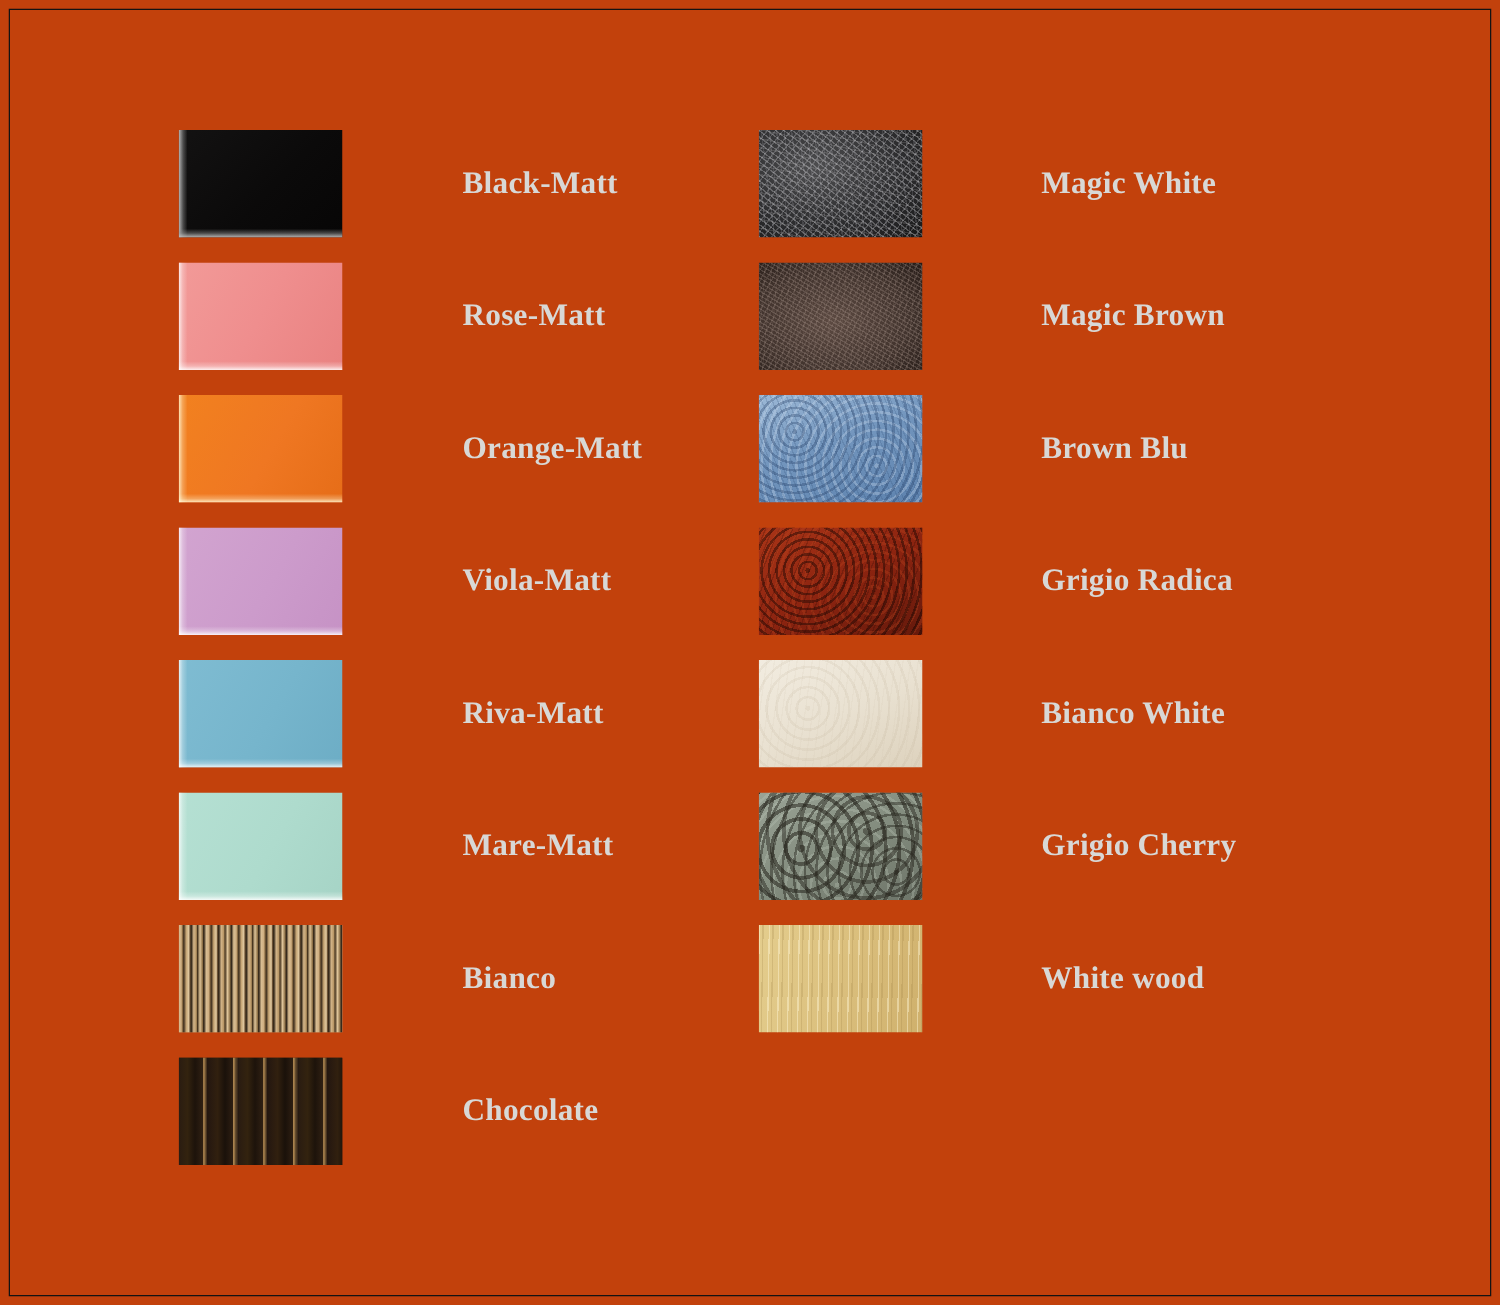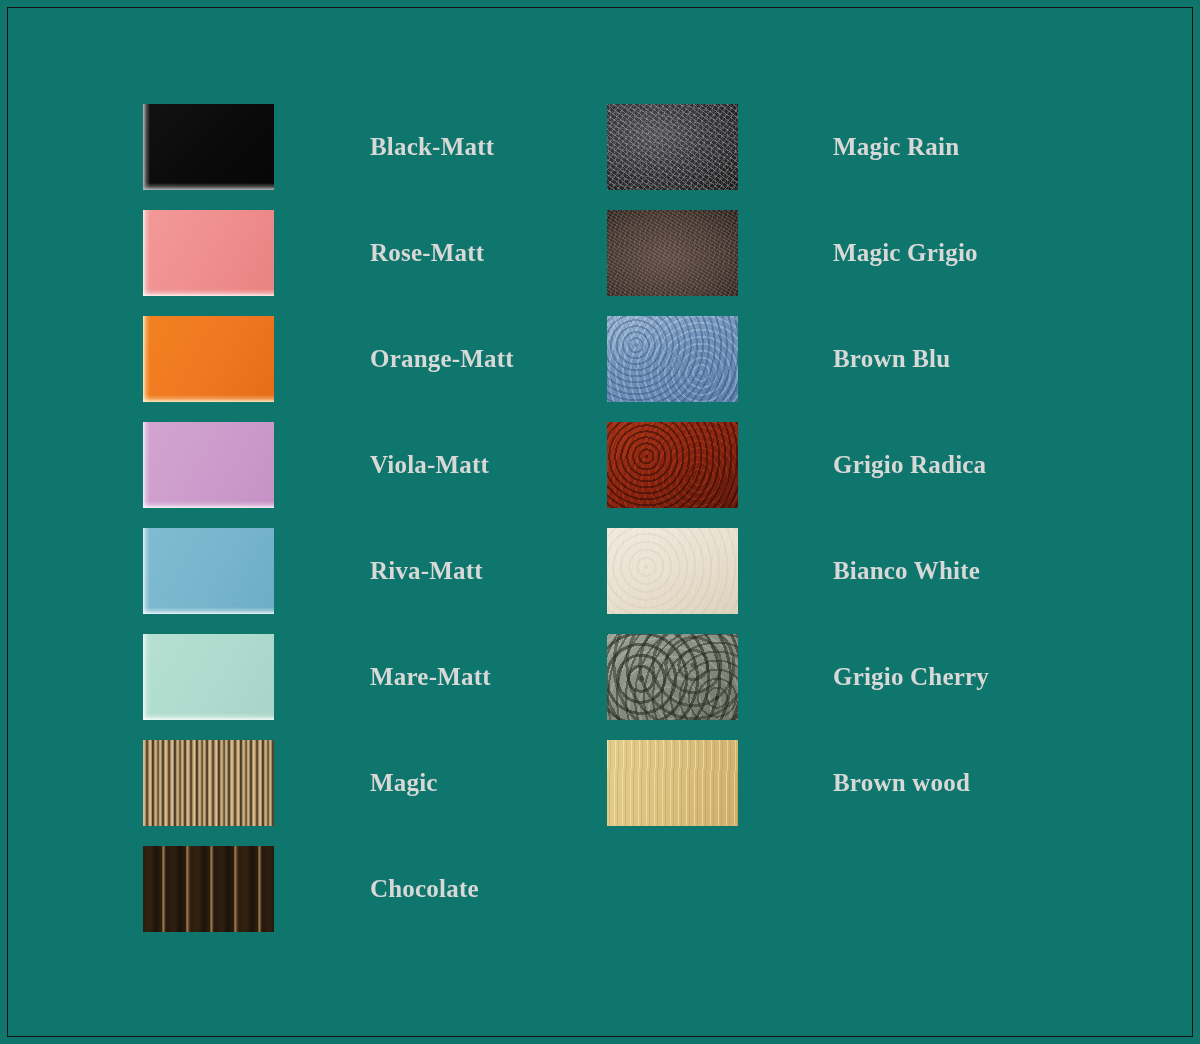--- a/index.html
+++ b/index.html
@@ -12,21 +12,21 @@
     width: 1200px;
     height: 1044px;
     overflow: hidden;
     font-family: "Liberation Serif", "DejaVu Serif", serif;
   }
 
   #board {
     position: relative;
     width: 1200px;
     height: 1044px;
-    background: #0f766e;
+    background: #c2410c;
     box-sizing: border-box;
   }
   
   #board::before {
     content: "";
     position: absolute;
     left: 7px; top: 7px; right: 7px; bottom: 7px;
     border: 1px solid #131313;
     pointer-events: none;
   }
@@ -161,21 +161,21 @@
 
     <div class="swatch-row">
       <div class="swatch">
         <div class="fill" style="background:
                repeating-linear-gradient(90deg,
                  #d8bd93 0px,#cfae80 2px,#8a6c44 3px,#3d2d1c 4px,#c6a574 6px,
                  #e0c89f 8px,#6d5335 9px,#2b2014 10px,#d2b488 12px,#b79564 14px,
                  #47351f 15px,#dec499 17px,#8f7248 19px,#251a10 20px,#d6ba8e 22px),
                linear-gradient(180deg,#c9ab7c,#b99c70);"></div>
       </div>
-      <div class="swatch-label">Magic</div>
+      <div class="swatch-label">Bianco</div>
     </div>
 
     <div class="swatch-row">
       <div class="swatch">
         <div class="fill" style="background:
                repeating-linear-gradient(90deg,
                  #2a1c11 0px,#33230f 7px,#1d130b 13px,#2e1f12 19px,
                  #b78d54 20px,#7d5f38 21px,#241710 23px,#31200f 31px,
                  #1a110a 37px,#2c1d11 43px,#c79a5c 44px,#6f5432 45px,#221610 48px),
                linear-gradient(180deg,#33220f,#1d130b);"></div>
@@ -188,32 +188,32 @@
 
     <div class="swatch-row">
       <div class="swatch">
         <div class="fill" style="background:
                repeating-linear-gradient(37deg, rgba(215,215,218,0.30) 0 1px, rgba(0,0,0,0) 1px 4px),
                repeating-linear-gradient(-52deg, rgba(195,195,200,0.26) 0 1px, rgba(0,0,0,0) 1px 5px),
                repeating-linear-gradient(83deg, rgba(160,160,168,0.22) 0 1px, rgba(0,0,0,0) 1px 6px),
                repeating-linear-gradient(12deg, rgba(235,232,232,0.14) 0 1px, rgba(0,0,0,0) 1px 7px),
                radial-gradient(ellipse at 35% 35%, #4e4e50 0%, #2c2c2e 60%, #171718 100%);"></div>
       </div>
-      <div class="swatch-label">Magic Rain</div>
+      <div class="swatch-label">Magic White</div>
     </div>
 
     <div class="swatch-row">
       <div class="swatch">
         <div class="fill" style="background:
                repeating-linear-gradient(31deg, rgba(190,170,160,0.22) 0 1px, rgba(0,0,0,0) 1px 3px),
                repeating-linear-gradient(-61deg, rgba(170,150,140,0.20) 0 1px, rgba(0,0,0,0) 1px 4px),
                repeating-linear-gradient(95deg, rgba(140,120,110,0.18) 0 1px, rgba(0,0,0,0) 1px 5px),
                radial-gradient(ellipse at 45% 55%, #5c4a42 0%, #42342e 60%, #261c18 100%);"></div>
       </div>
-      <div class="swatch-label">Magic Grigio</div>
+      <div class="swatch-label">Magic Brown</div>
     </div>
 
     <div class="swatch-row">
       <div class="swatch">
         <div class="fill" style="background:
                repeating-radial-gradient(circle at 22% 34%, rgba(30,55,95,0.30) 0 2px, rgba(0,0,0,0) 2px 6px),
                repeating-radial-gradient(circle at 72% 66%, rgba(214,228,244,0.28) 0 2px, rgba(0,0,0,0) 2px 7px),
                repeating-linear-gradient(68deg, rgba(40,70,110,0.18) 0 1px, rgba(0,0,0,0) 1px 4px),
                linear-gradient(160deg,#9cb8d6 0%,#7295bd 45%,#5d82ae 100%);"></div>
       </div>
@@ -254,17 +254,17 @@
     </div>
 
     <div class="swatch-row">
       <div class="swatch">
         <div class="fill" style="background:
                repeating-linear-gradient(91deg,
                  rgba(255,246,214,0.45) 0 1px, rgba(0,0,0,0) 1px 3px,
                  rgba(150,120,60,0.22) 3px 4px, rgba(0,0,0,0) 4px 8px),
                linear-gradient(105deg,#e4cd8d 0%,#dcc17f 45%,#cfb06c 100%);"></div>
       </div>
-      <div class="swatch-label">Brown wood</div>
+      <div class="swatch-label">White wood</div>
     </div>
   </div>
 
 </div>
 
 </body></html>

